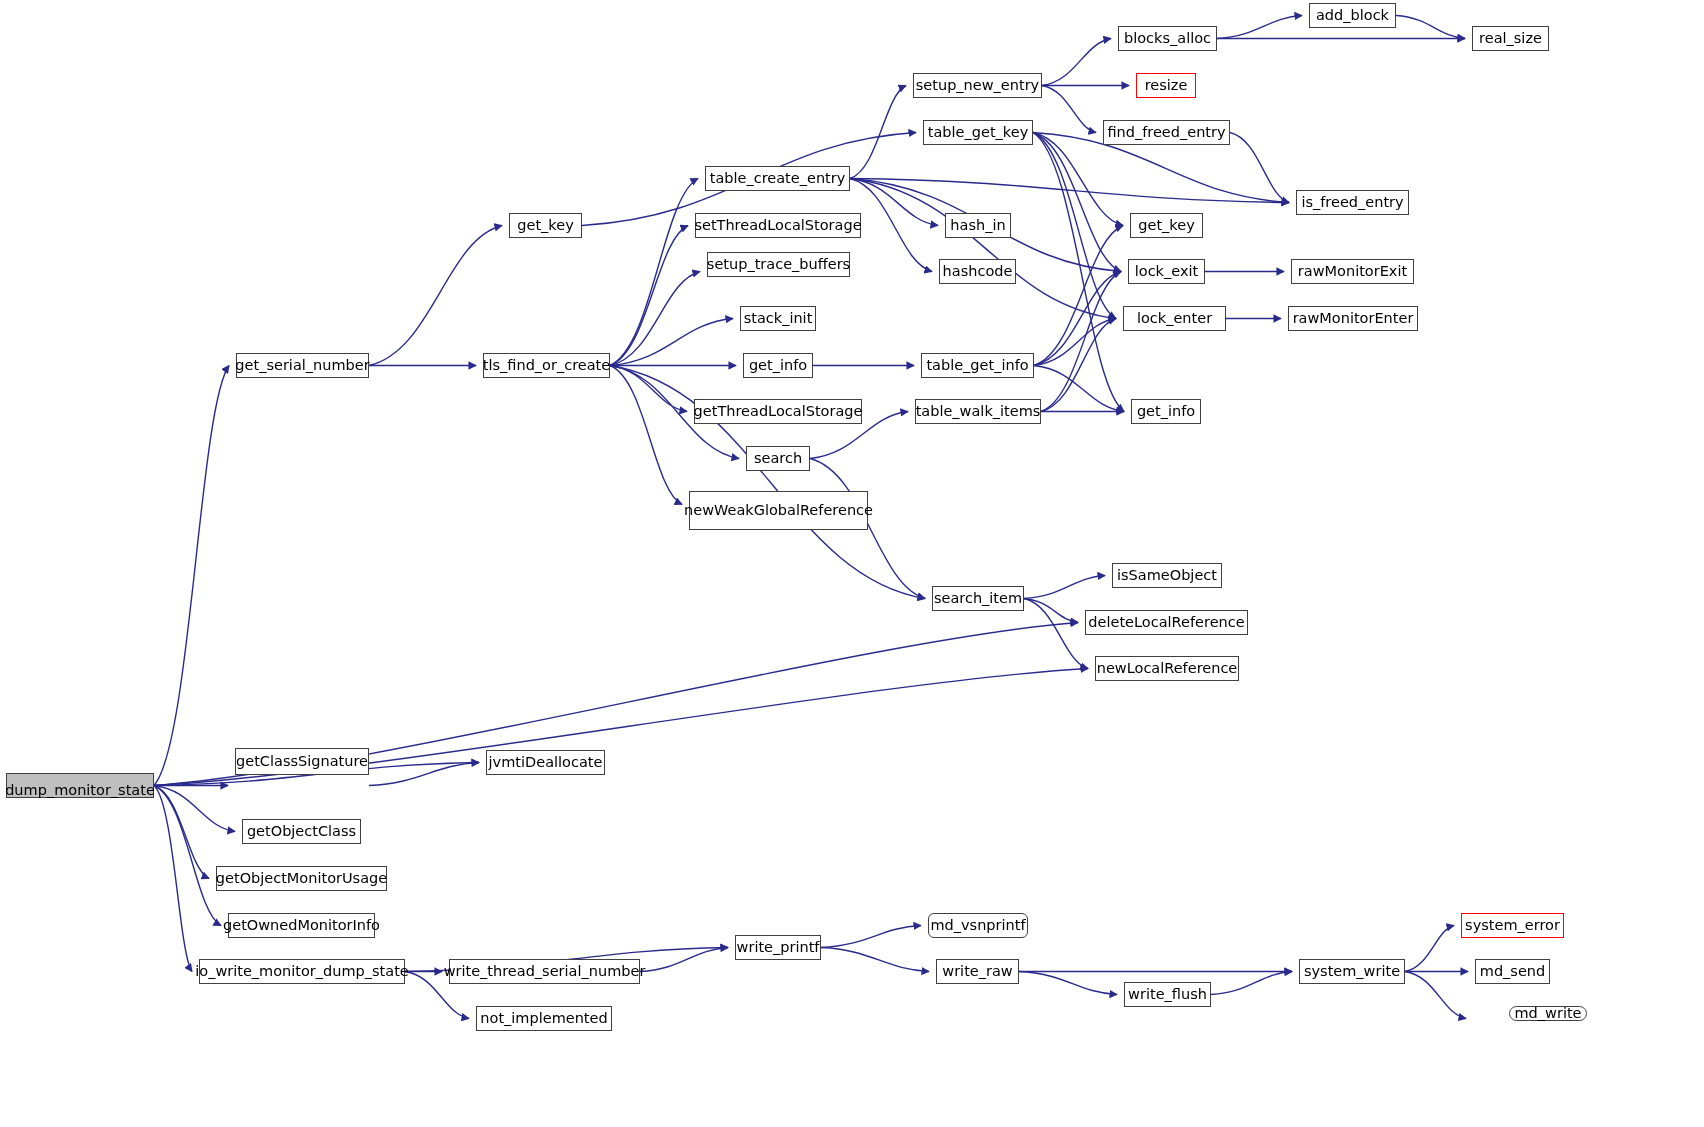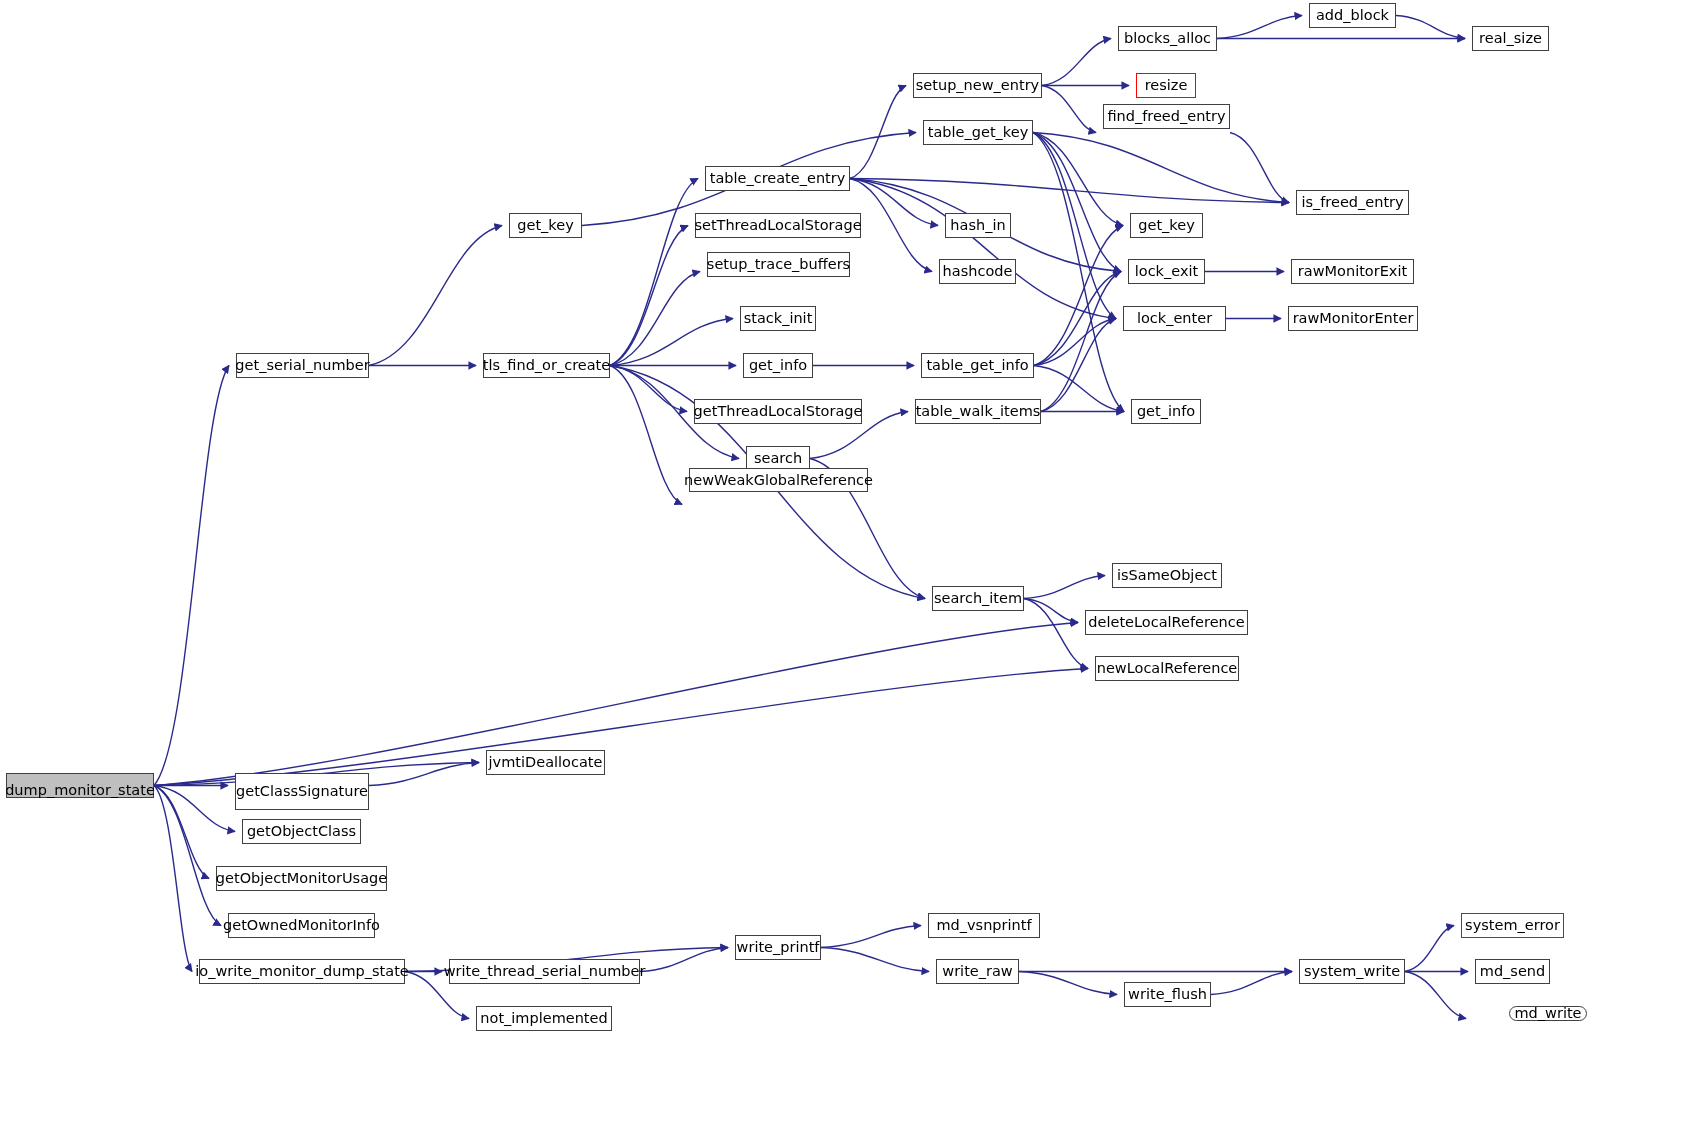--- a/index.html
+++ b/index.html
@@ -128,21 +128,21 @@
         <path d="M 1405 971.5 C 1435.6 976.2, 1442.4 1013.8, 1466 1018.5" marker-end="url(#arrow)"></path>
       </g>
   </svg>
   <div id="nodes">
       <div class="node highlight" style="left: 6px; top: 773px; width: 148px; height: 25px; align-items: flex-end;">
         <span class="node-label">dump_monitor_state</span>
       </div>
       <div class="node" style="left: 236px; top: 353px; width: 133px; height: 25px;">
         <span class="node-label">get_serial_number</span>
       </div>
-      <div class="node" style="left: 235px; top: 773px; width: 134px; height: 37px;">
+      <div class="node" style="left: 235px; top: 748px; width: 134px; height: 27px;">
         <span class="node-label">getClassSignature</span>
       </div>
       <div class="node" style="left: 242px; top: 819px; width: 119px; height: 25px;">
         <span class="node-label">getObjectClass</span>
       </div>
       <div class="node" style="left: 216px; top: 866px; width: 171px; height: 25px;">
         <span class="node-label">getObjectMonitorUsage</span>
       </div>
       <div class="node" style="left: 228px; top: 913px; width: 147px; height: 25px;">
         <span class="node-label">getOwnedMonitorInfo</span>
@@ -179,21 +179,21 @@
       </div>
       <div class="node" style="left: 743px; top: 353px; width: 70px; height: 25px;">
         <span class="node-label">get_info</span>
       </div>
       <div class="node" style="left: 694px; top: 399px; width: 168px; height: 25px;">
         <span class="node-label">getThreadLocalStorage</span>
       </div>
       <div class="node" style="left: 746px; top: 446px; width: 64px; height: 25px;">
         <span class="node-label">search</span>
       </div>
-      <div class="node" style="left: 689px; top: 468px; width: 179px; height: 24px; text-align: right;">
+      <div class="node" style="left: 689px; top: 491px; width: 179px; height: 39px; text-align: right;">
         <span class="node-label">newWeakGlobalReference</span>
       </div>
       <div class="node" style="left: 735px; top: 935px; width: 86px; height: 25px;">
         <span class="node-label">write_printf</span>
       </div>
       <div class="node" style="left: 913px; top: 73px; width: 129px; height: 25px;">
         <span class="node-label">setup_new_entry</span>
       </div>
       <div class="node" style="left: 923px; top: 120px; width: 110px; height: 25px;">
         <span class="node-label">table_get_key</span>
@@ -206,33 +206,33 @@
       </div>
       <div class="node" style="left: 921px; top: 353px; width: 113px; height: 25px;">
         <span class="node-label">table_get_info</span>
       </div>
       <div class="node" style="left: 915px; top: 399px; width: 126px; height: 25px;">
         <span class="node-label">table_walk_items</span>
       </div>
       <div class="node" style="left: 932px; top: 586px; width: 92px; height: 25px;">
         <span class="node-label">search_item</span>
       </div>
-      <div class="node" style="left: 928px; top: 913px; width: 112px; height: 25px;">
+      <div class="node" style="left: 928px; top: 913px; width: 100px; height: 25px; border-radius: 6px;">
         <span class="node-label">md_vsnprintf</span>
       </div>
       <div class="node" style="left: 936px; top: 959px; width: 83px; height: 25px;">
         <span class="node-label">write_raw</span>
       </div>
       <div class="node" style="left: 1118px; top: 26px; width: 99px; height: 25px;">
         <span class="node-label">blocks_alloc</span>
       </div>
       <div class="node error" style="left: 1136px; top: 73px; width: 60px; height: 25px;">
         <span class="node-label">resize</span>
       </div>
-      <div class="node" style="left: 1103px; top: 104px; width: 127px; height: 25px;">
+      <div class="node" style="left: 1103px; top: 120px; width: 127px; height: 25px;">
         <span class="node-label">find_freed_entry</span>
       </div>
       <div class="node" style="left: 1130px; top: 213px; width: 73px; height: 25px;">
         <span class="node-label">get_key</span>
       </div>
       <div class="node" style="left: 1128px; top: 259px; width: 77px; height: 25px;">
         <span class="node-label">lock_exit</span>
       </div>
       <div class="node" style="left: 1123px; top: 306px; width: 103px; height: 25px;">
         <span class="node-label">lock_enter</span>

